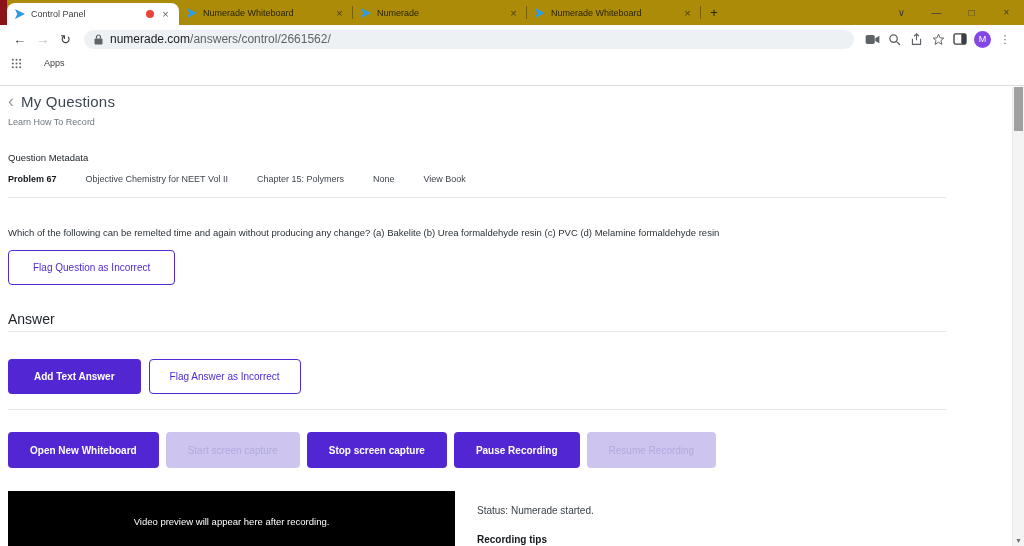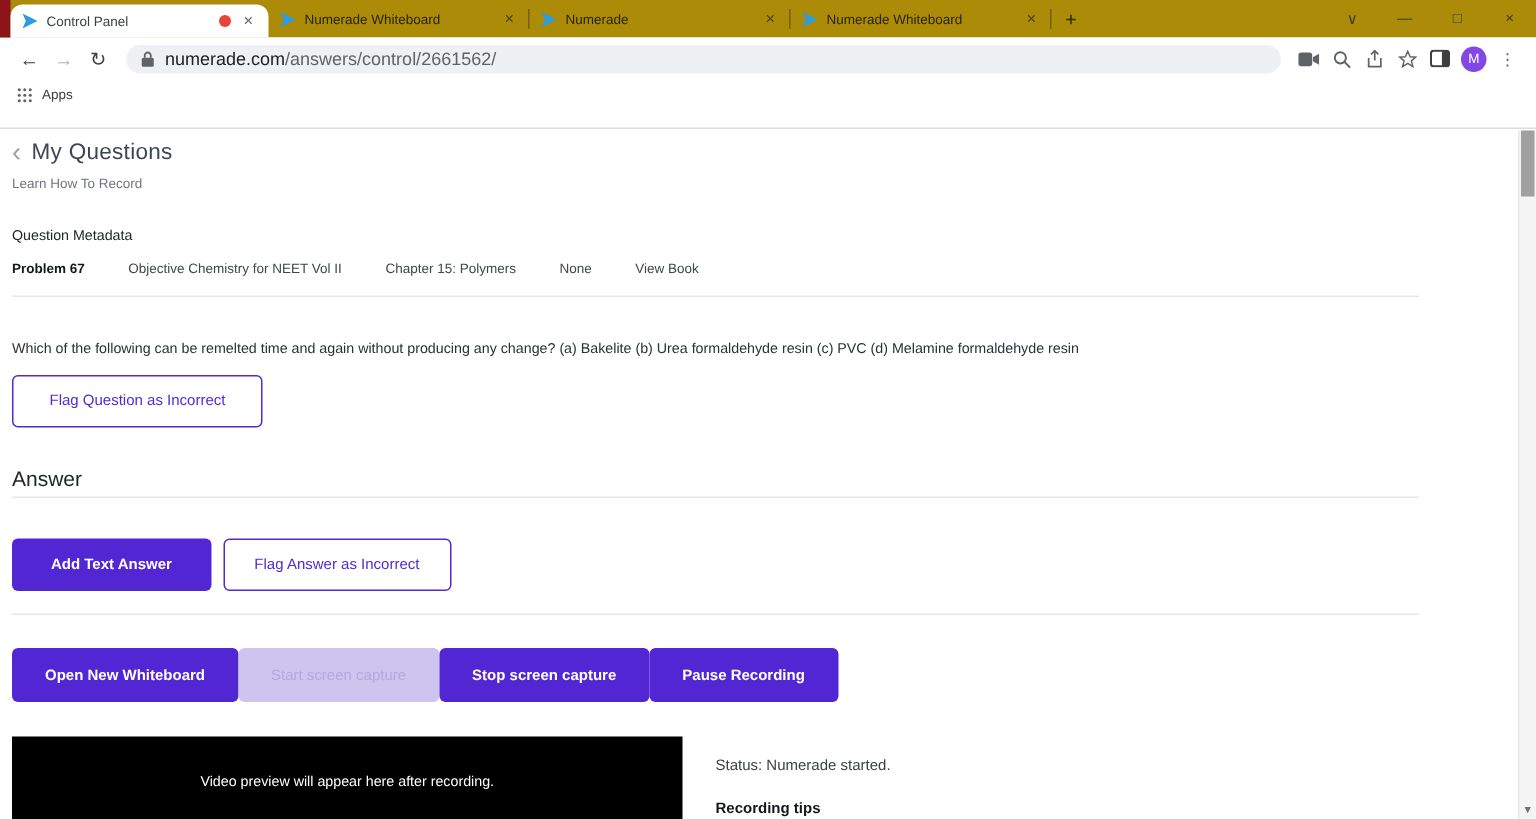--- a/index.html
+++ b/index.html
@@ -36,21 +36,21 @@
   .lock-icon { display:flex; margin-right:7px; }
   .url { font-size:12px; color:#202124; white-space:nowrap; }
   .url .path { color:#5f6368; }
   .tb-icon { width:22px; height:22px; display:flex; align-items:center; justify-content:center;
              color:#5f6368; }
   .avatar { width:17px; height:17px; border-radius:50%; background:#8347e6; color:#fff;
             font-size:9px; display:flex; align-items:center; justify-content:center; margin:0 3px; }
   .dots { font-size:11px; color:#5f6368; }
 
   
-  .bookmarks { height:20px; background:#fff; display:flex; align-items:center; padding:0 11px; }
+  .bookmarks { height:20px; background:#fff; display:flex; align-items:center; padding:0 11px;gap:16px; }
   .apps-label { font-size:9px; color:#3c4043; margin-left:6px; }
   .page-top-strip { height:13px; background:#fff; border-bottom:1px solid #dadcde; }
 
   
   .content { position:absolute; top:87px; left:0; right:12px; bottom:0; background:#fff;
              padding-left:8px; overflow:hidden; }
   .heading-row { display:flex; align-items:center; margin-top:4px; height:20px; }
   .back-chevron { font-size:18px; color:#9aa0a6; margin-right:7px; line-height:18px; }
   .page-title { font-size:15px; font-weight:500; color:#3d4752; letter-spacing:.2px; }
   .subtitle { margin-top:6px; font-size:9px; color:#6f7780; height:11px; }
@@ -65,21 +65,21 @@
          border-radius:4px; font-size:10px; white-space:nowrap; font-family:inherit; cursor:pointer; }
   .btn-outline { border:1px solid #4f2bd1; color:#4f2bd1; background:#fff; font-weight:500; }
   .flag-q { margin-top:11px; padding:0 24px; }
   .answer-heading { margin-top:26px; font-size:14px; color:#20262c; height:12px; }
   .rule2 { margin-top:8px; }
   .answer-row { margin-top:27px; display:flex; gap:8px; }
   .btn-filled { background:#5227d3; color:#fff; border:none; font-weight:600; }
   .add-text { padding:0 26px; }
   .flag-a { padding:0 20px; }
   .rule3 { margin-top:15px; }
-  .rec-row { margin-top:22px; display:flex; }
+  .rec-row { margin-top:22px; display:flex; gap:7px; }
   .rec-row .btn { height:36px; padding:0 22px; }
   .btn-disabled { background:#cdc5ef; color:#b2a9de; border:none; font-weight:400; cursor:default; }
   .bottom-row { margin-top:23px; display:flex; }
   .preview { width:447px; height:60px; background:#000; color:#fff; display:flex;
              align-items:center; justify-content:center; font-size:9.5px; flex:0 0 auto; }
   .side-status { margin-left:22px; padding-top:14px; }
   .status-text { font-size:10px; color:#3a4148; height:12px; }
   .tips { margin-top:17px; font-size:10px; font-weight:bold; color:#14181c; }
 
   
@@ -251,20 +251,21 @@
       <button class="btn btn-outline flag-a">Flag Answer as Incorrect</button>
     </div>
 
     <hr class="rule rule3">
 
     <div class="rec-row">
       <button class="btn btn-filled">Open New Whiteboard</button>
       <button class="btn btn-disabled">Start screen capture</button>
       <button class="btn btn-filled">Stop screen capture</button>
       <button class="btn btn-filled">Pause Recording</button>
+      <button class="btn btn-disabled">Resume Recording</button>
     </div>
 
     <div class="bottom-row">
       <div class="preview">Video preview will appear here after recording.</div>
       <div class="side-status">
         <div class="status-text">Status: Numerade started.</div>
         <div class="tips">Recording tips</div>
       </div>
     </div>
 

